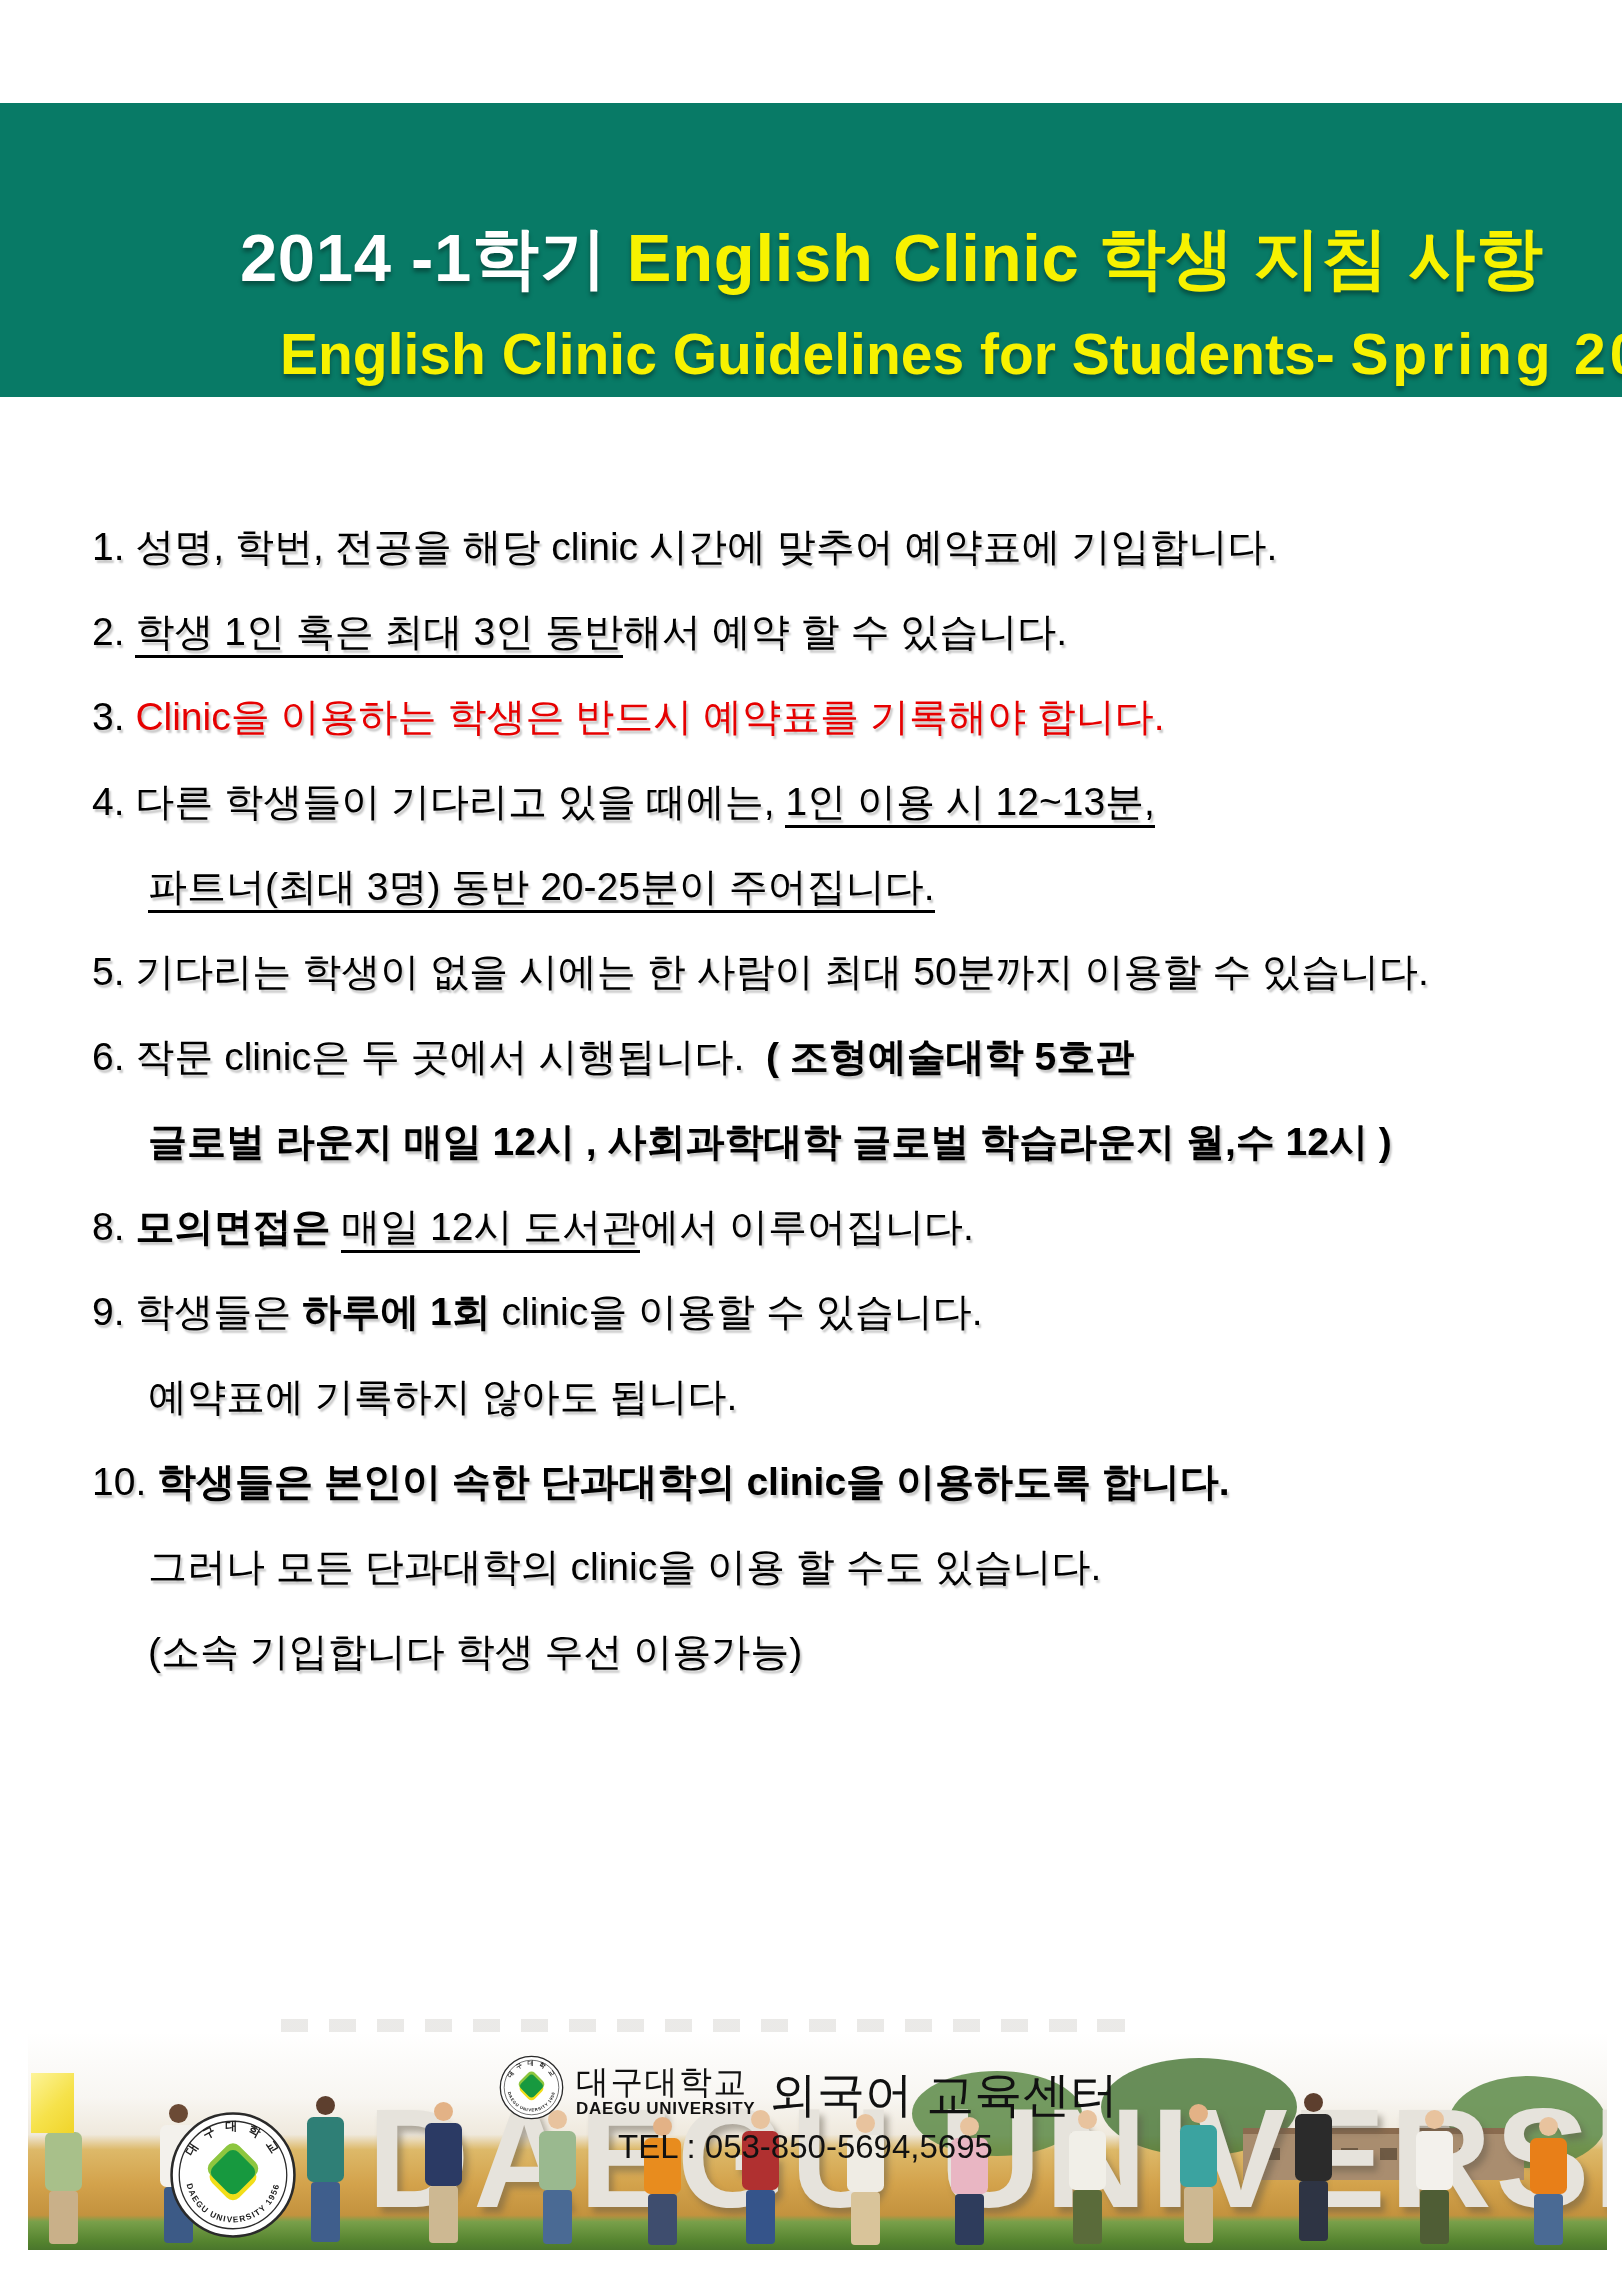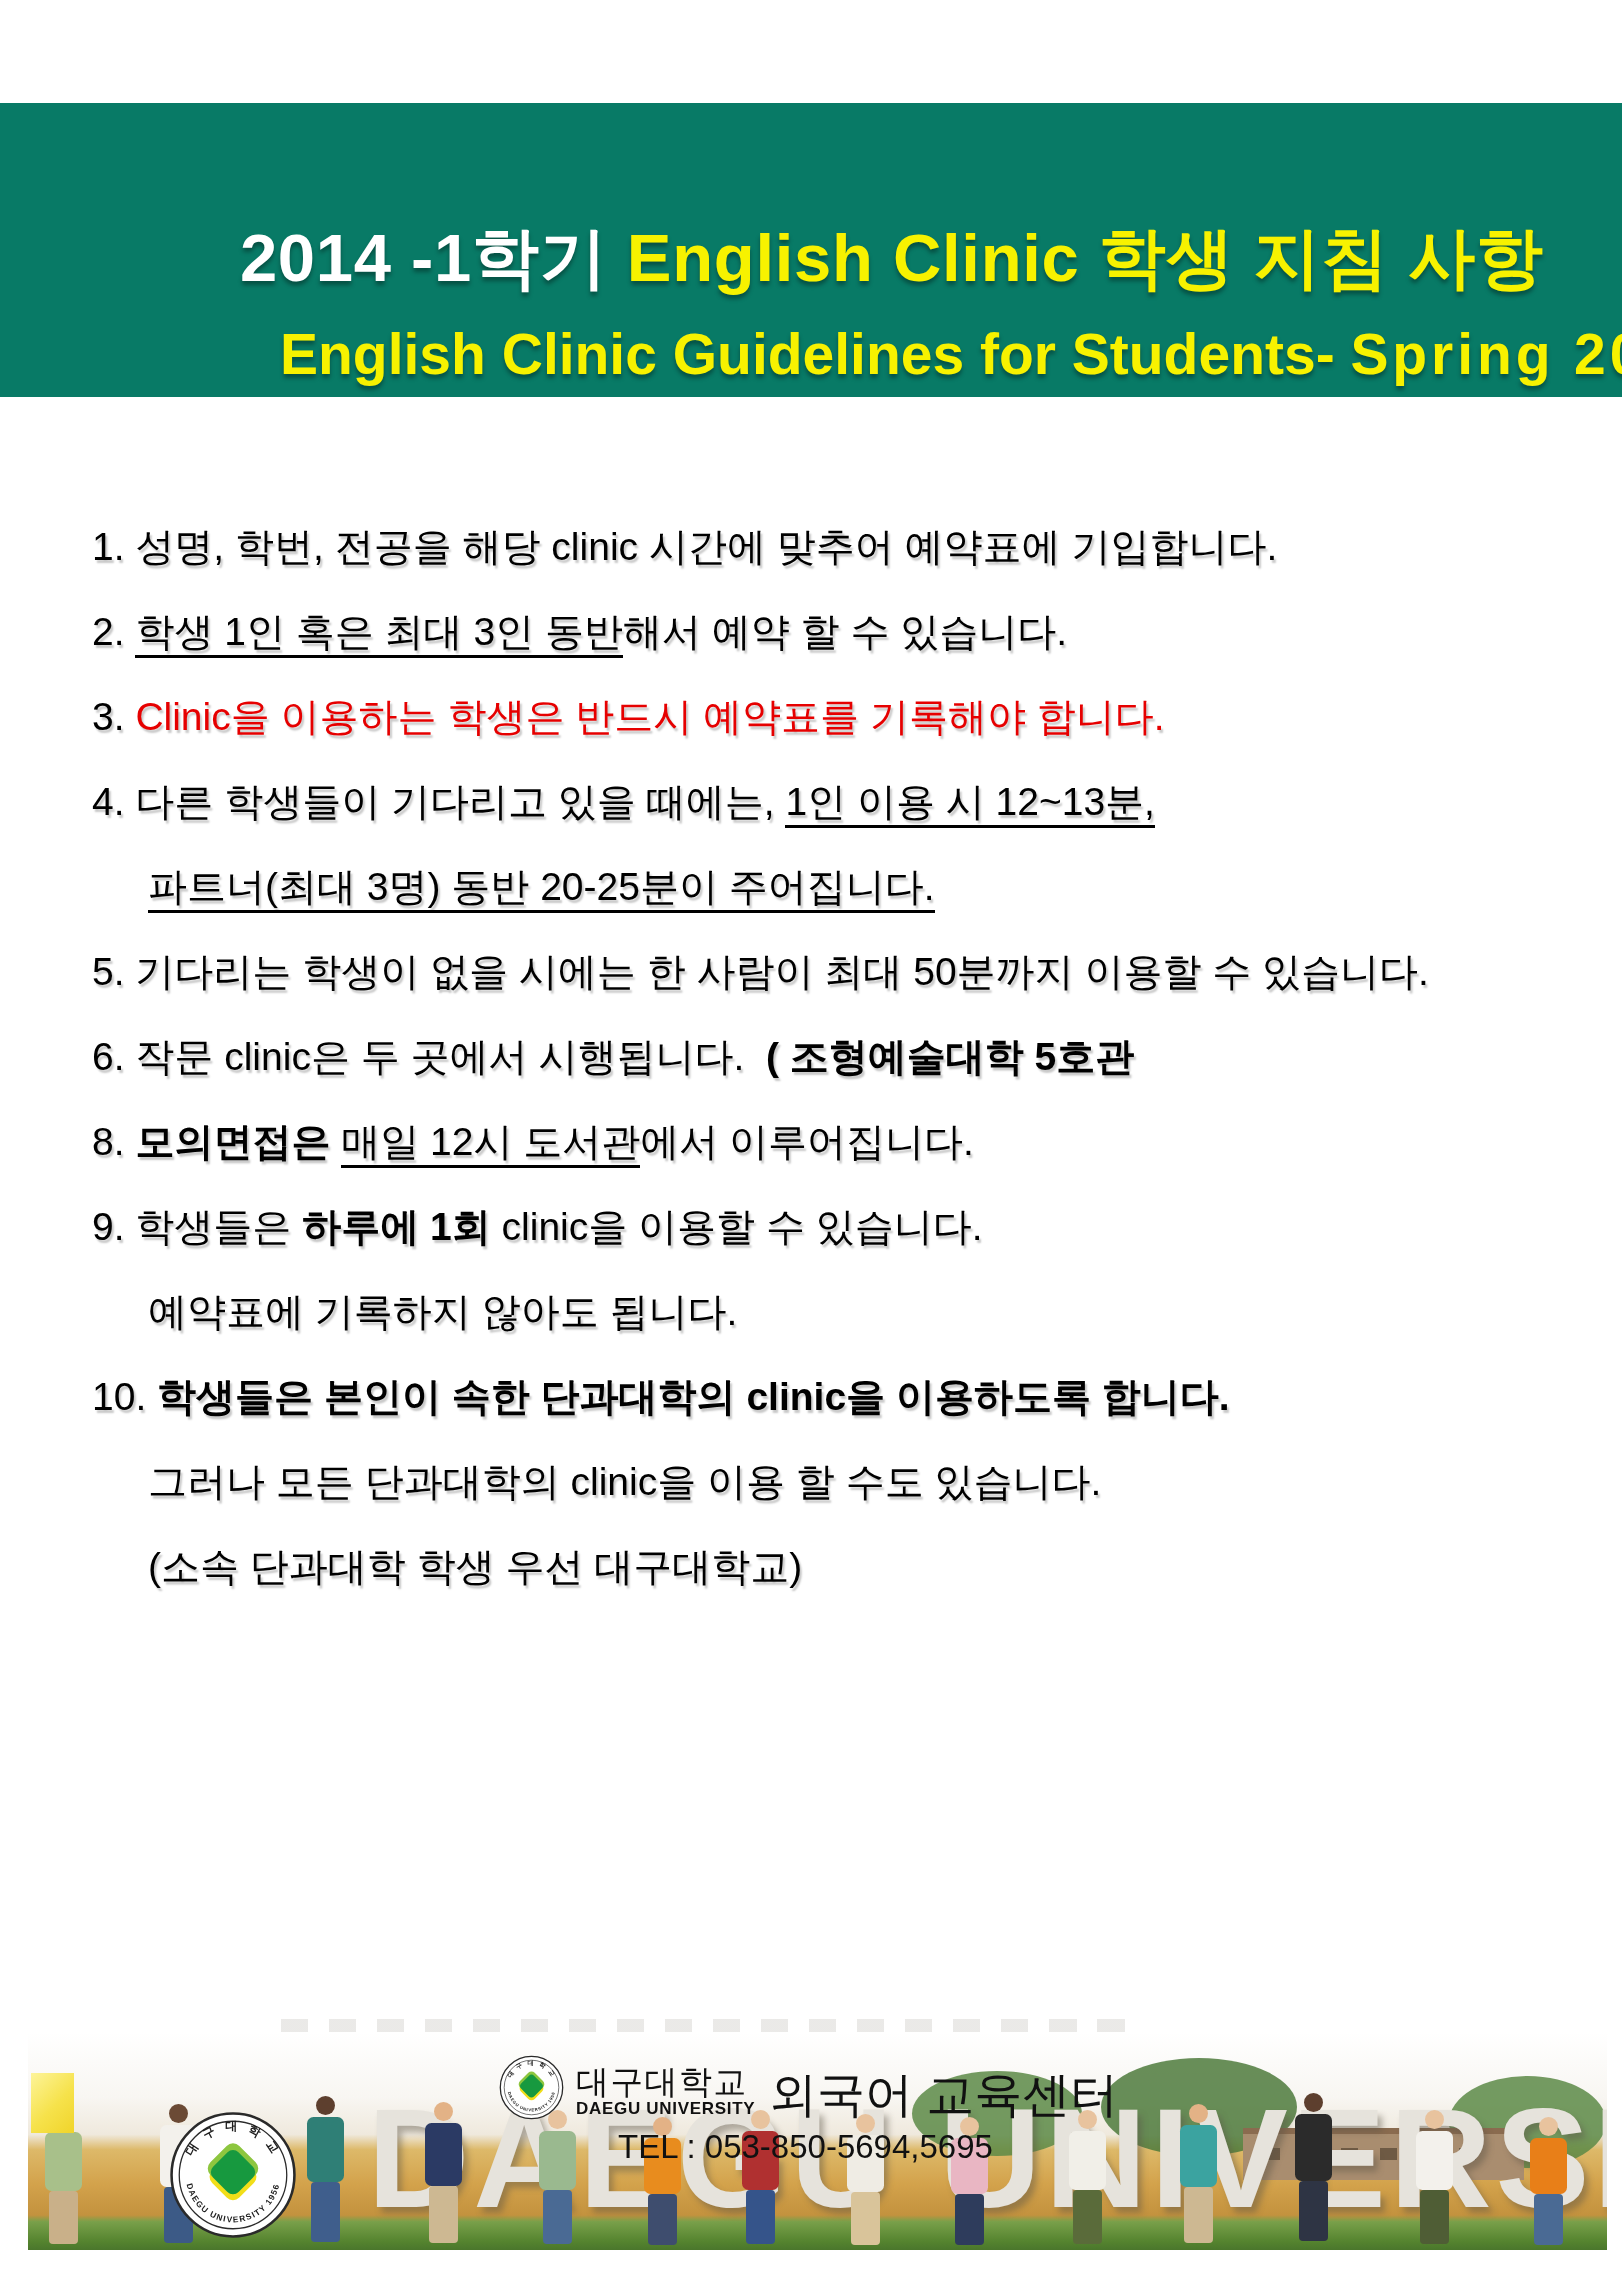--- a/index.html
+++ b/index.html
@@ -71,26 +71,27 @@
   </div>
 
   <div class="abs guidelines">
       <div class="g-line"><span>1. 성명, 학번, 전공을 해당 clinic 시간에 맞추어 예약표에 기입합니다.</span></div>
       <div class="g-line"><span>2. </span><span class="u">학생 1인 혹은 최대 3인 동반</span><span>해서 예약 할 수 있습니다.</span></div>
       <div class="g-line"><span>3. </span><span class="r">Clinic을 이용하는 학생은 반드시 예약표를 기록해야 합니다.</span></div>
       <div class="g-line"><span>4. 다른 학생들이 기다리고 있을 때에는, </span><span class="u">1인 이용 시 12~13분,</span></div>
       <div class="g-line cont"><span class="u">파트너(최대 3명) 동반 20-25분이 주어집니다.</span></div>
       <div class="g-line"><span>5. 기다리는 학생이 없을 시에는 한 사람이 최대 50분까지 이용할 수 있습니다.</span></div>
       <div class="g-line"><span>6. 작문 clinic은 두 곳에서 시행됩니다.  </span><span class="b">( 조형예술대학 5호관</span></div>
+      <div class="g-line cont"><span class="b">글로벌 라운지 매일 12시 , 사회과학대학 글로벌 학습라운지 월,수 12시 )</span></div>
       <div class="g-line"><span>8. </span><span class="b">모의면접은</span><span> </span><span class="u">매일 12시 도서관</span><span>에서 이루어집니다.</span></div>
       <div class="g-line"><span>9. 학생들은 </span><span class="b">하루에 1회</span><span> clinic을 이용할 수 있습니다.</span></div>
       <div class="g-line cont"><span>예약표에 기록하지 않아도 됩니다.</span></div>
       <div class="g-line"><span>10. </span><span class="b">학생들은 본인이 속한 단과대학의 clinic을 이용하도록 합니다.</span></div>
       <div class="g-line cont"><span>그러나 모든 단과대학의 clinic을 이용 할 수도 있습니다.</span></div>
-      <div class="g-line cont"><span>(소속 단과대학 학생 우선 대구대학교)</span></div>
+      <div class="g-line cont"><span>(소속 기입합니다 학생 우선 이용가능)</span></div>
     </div>
 
   <div class="abs ghost-strip"></div>
 
   <div class="abs photo">
     <div class="tree" style="left:56%;top:18%;width:170px;height:85px;"></div>
     <div class="tree" style="left:68%;top:12%;width:196px;height:98px;background:#4e7a3c;"></div>
     <div class="tree" style="left:90%;top:20%;width:157px;height:92px;"></div>
     <div class="building" style="left:77%;top:44%;width:281px;height:46px;">
       <span class="win" style="left:19.6px;top:14.4px;"></span>

